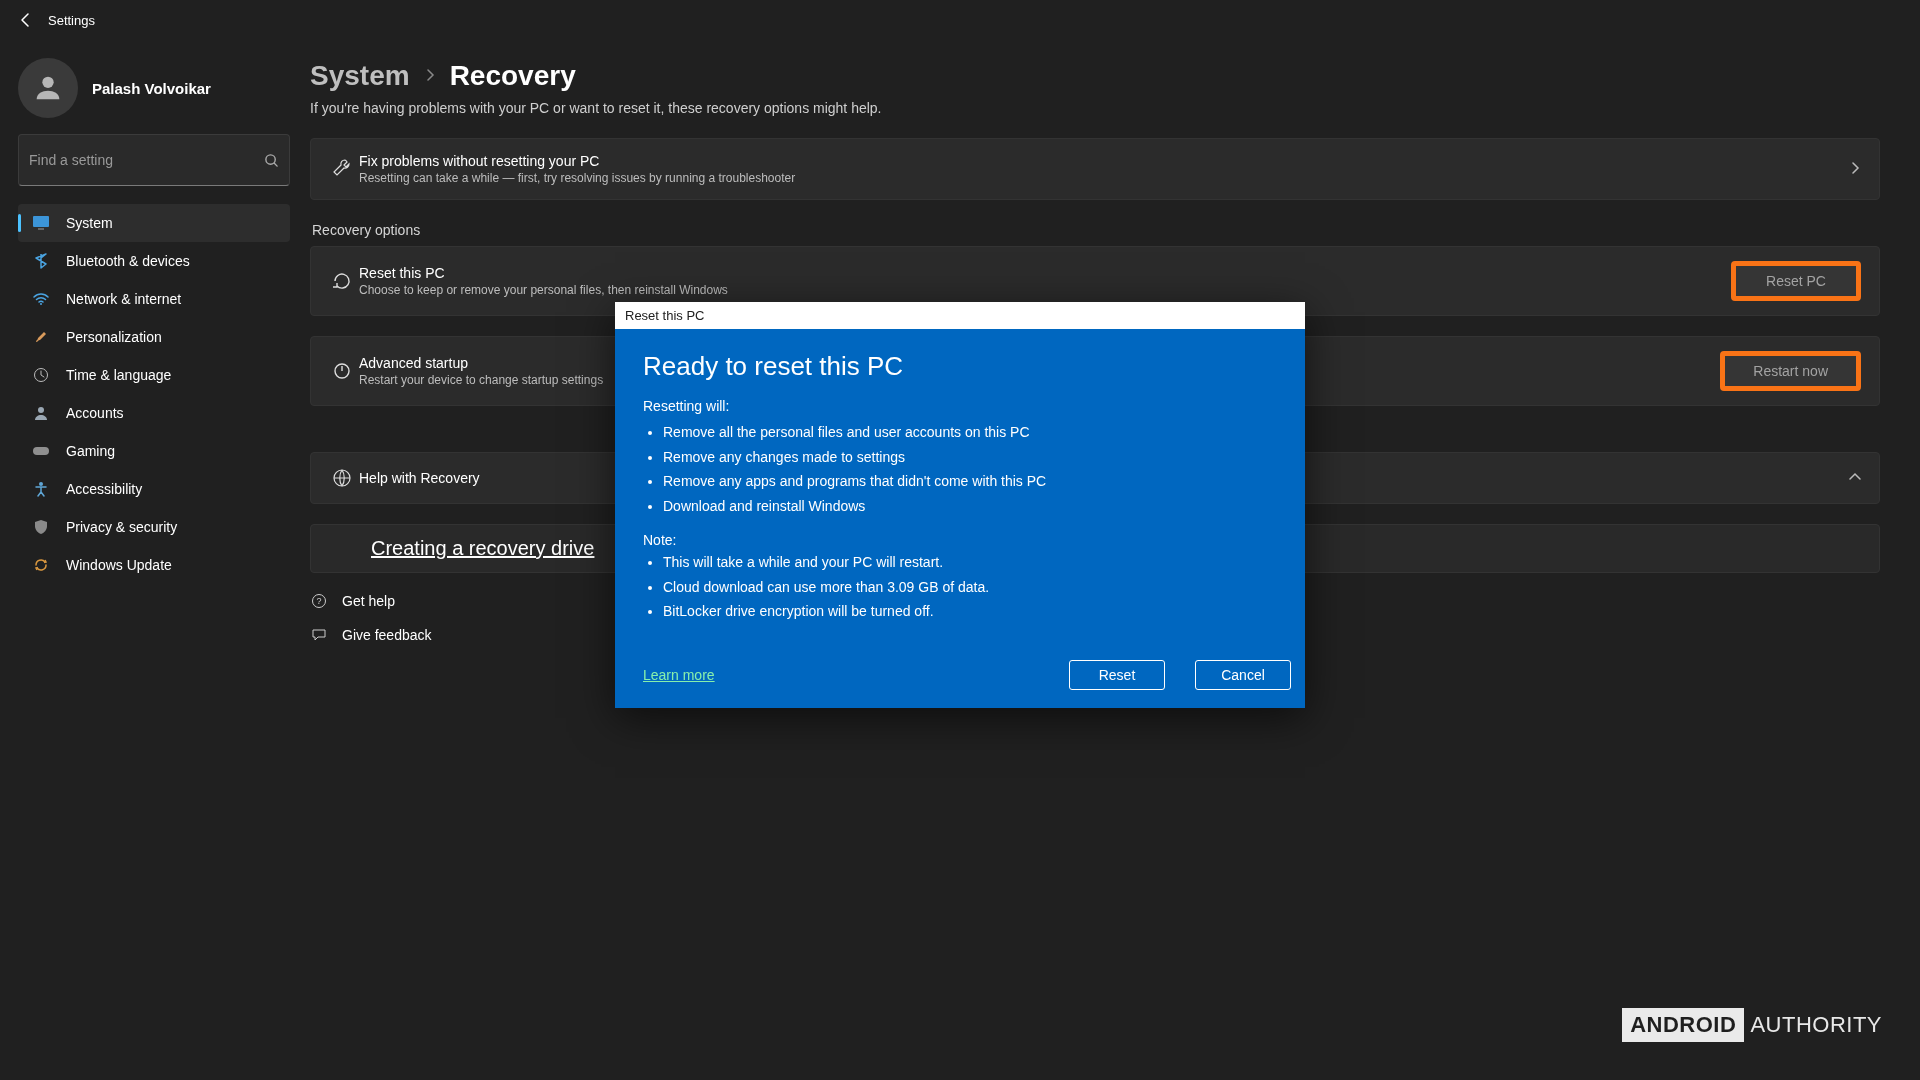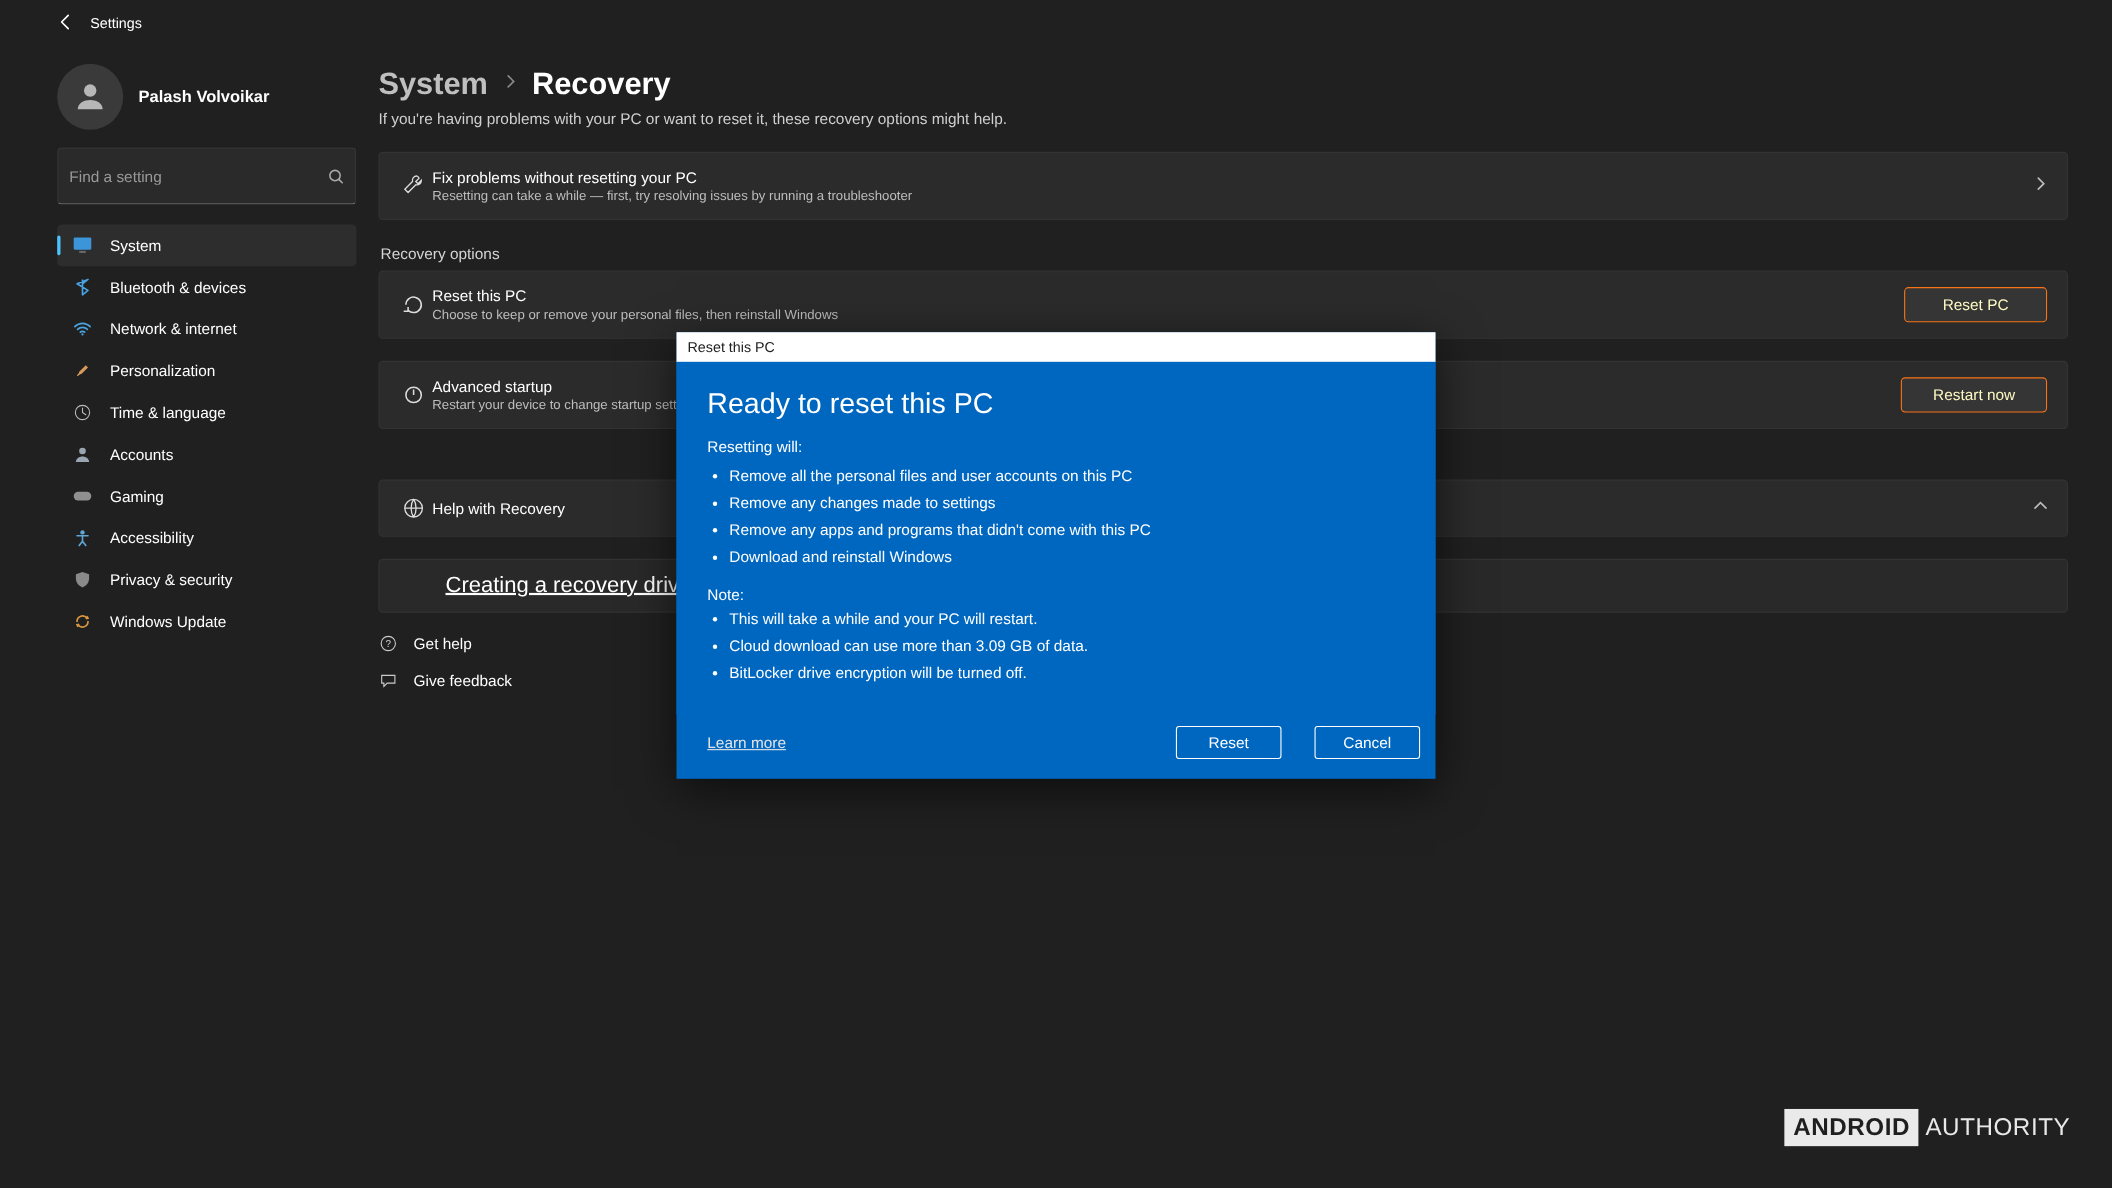--- a/index.html
+++ b/index.html
@@ -3,21 +3,21 @@
 <meta charset="utf-8">
 <style>
   * { box-sizing: border-box; margin: 0; padding: 0; }
   html, body { width: 100%; height: 100%; }
   body {
     font-family: "Segoe UI", Arial, sans-serif;
     background: #202020;
     color: #ffffff;
     overflow: hidden;
   }
-  .app { display: flex; flex-direction: column; height: 100vh; padding-left: 34px; }
+  .app { display: flex; flex-direction: column; height: 100vh; }
   .titlebar {
     display: flex; align-items: center;
     height: 40px;
     padding: 0 12px;
     background: #202020;
   }
   .back-btn {
     width: 28px; height: 28px;
     display: flex; align-items: center; justify-content: center;
     cursor: pointer;
@@ -82,22 +82,22 @@
     display: flex; align-items: center;
     gap: 4px;
     margin-bottom: 20px;
   }
   .card .card-icon { width: 26px; display:flex; align-items:center; justify-content:center; }
   .card .texts { flex: 1; }
   .card .t1 { font-size: 14px; color: #fff; }
   .card .t2 { font-size: 12px; color: #bdbdbd; margin-top: 2px; }
   .pill-btn {
     background: #353535;
-    border: 1px solid #f97316;
-    color: #fef9c3;
+    border: 5px solid #f97316;
+    color: #a3a3a3;
     border-radius: 4px;
     padding: 7px 28px;
     font-size: 14px;
     cursor: pointer;
     min-width: 130px;
     text-align: center;
   }
   .section-label { font-size: 14px; color: #d5d5d5; margin: 22px 0 8px 2px; }
   .narrow-card { padding: 12px 18px; background:#292929; }
   .linkish { color: #ffffff; text-decoration: underline; font-size: 20px; }
@@ -131,21 +131,21 @@
     padding: 22px 28px 12px 28px;
   }
   .dialog-h { font-size: 26px; font-weight: 400; margin-bottom: 16px;}
   .dialog-body p.lead { font-size: 14px; margin-bottom: 6px; }
   .dialog-body ul { margin: 2px 0 14px 20px; font-size: 14px; line-height: 1.75; }
   .note-label { font-size: 14px; margin-top: 6px; }
   .dialog-footer {
     display:flex; align-items:center;
     padding: 10px 14px 18px 28px;
   }
-  .learn { color: #e5e5e5; text-decoration: underline; font-size: 14px; cursor:pointer;}
+  .learn { color: #86efac; text-decoration: underline; font-size: 14px; cursor:pointer;}
   .dialog-footer .spacer { flex:1; }
   .dlg-btn {
     border: 1px solid #ffffff;
     background: transparent;
     color: #fff;
     border-radius: 3px;
     padding: 6px 0;
     width: 96px;
     margin-left: 30px;
     font-size: 14px;

